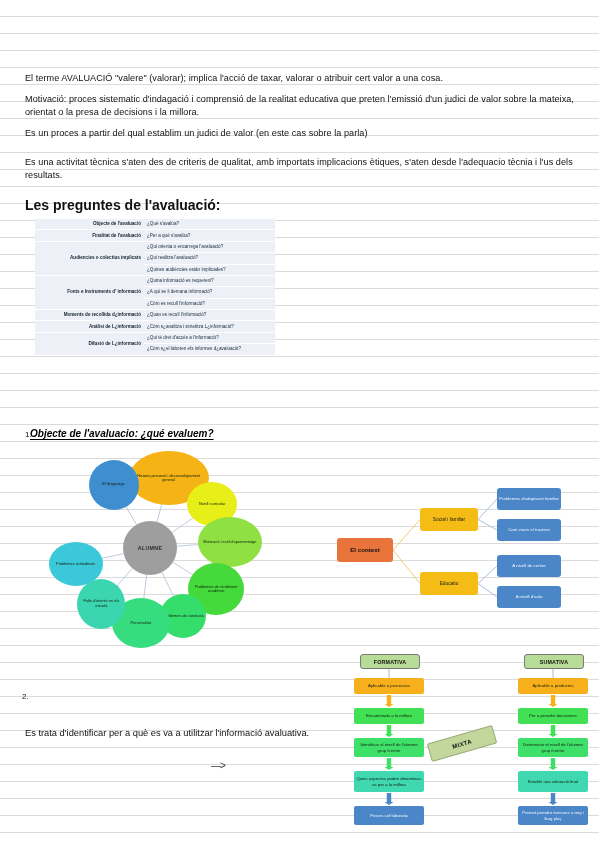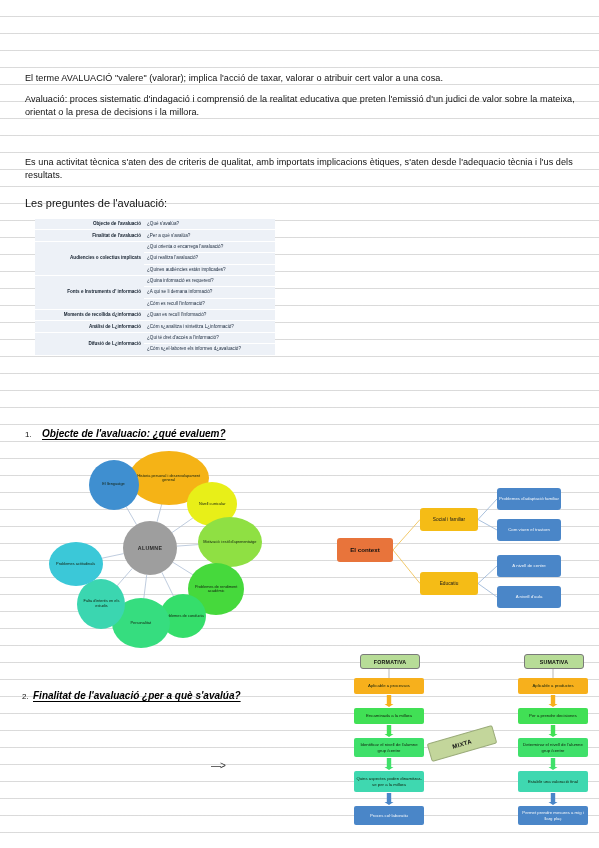--- a/index.html
+++ b/index.html
@@ -27,21 +27,21 @@
   }
   .para{
     position:absolute;left:25px;font-size:9.1px;line-height:13px;
     color:#111;letter-spacing:.05px;
   }
   .p1{top:72px;width:555px;}
   .p2{top:93px;width:557px;}
   .p3{top:127px;width:555px;}
   .p4{top:156px;width:560px;}
   .lead{
-    position:absolute;left:25px;top:197px;font-size:11px;color:#111;
+    position:absolute;left:25px;top:197px;font-size:14px;color:#111;font-weight:bold;
   }
 
   
   .qtable{
     position:absolute;left:35px;top:218px;width:240px;
     border-collapse:collapse;font-size:4.6px;
     background:#edf1f7;
   }
   .qtable td{
     padding:2.2px 3px;vertical-align:middle;
@@ -55,21 +55,21 @@
     text-align:left;color:#1b2a3d;line-height:6px;
   }
 
   
   .snum{position:absolute;font-size:8px;color:#111;}
   .shead{
     position:absolute;font-size:10px;font-weight:bold;font-style:italic;
     text-decoration:underline;text-underline-offset:2px;color:#000;
   }
   .s1num{left:25px;top:430px;}
-  .s1head{left:42px;top:428px;}
+  .s1head{left:30px;top:428px;}
   .s2num{left:22px;top:692px;}
   .s2head{left:33px;top:690px;}
   .s2para{position:absolute;left:25px;top:728px;font-size:9.3px;color:#111;}
   .arrow{position:absolute;left:211px;top:760px;font-size:10px;color:#333;
          letter-spacing:-1px;}
 
   
   #radial{position:absolute;left:40px;top:450px;width:250px;height:190px;}
   #radial svg{position:absolute;left:0;top:0;}
   .node{
@@ -119,21 +119,22 @@
 </style>
 </head>
 <body>
 
 <div id="ruled"></div>
 
 <div id="page">
 
 
   <div class="para p1">El terme AVALUACIÓ "valere" (valorar); implica l'acció de taxar, valorar o atribuir cert valor a una cosa.</div>
-  <div class="para p2">Avaluació: proces sistematic d'indagació i comprensió de la realitat educativa que preten l'emissió d'un judici de valor sobre la mateixa, orientat o la presa de decisions i la millora.</div>
+  <div class="para p2">Motivació: proces sistematic d'indagació i comprensió de la realitat educativa que preten l'emissió d'un judici de valor sobre la mateixa, orientat o la presa de decisions i la millora.</div>
+  <div class="para p3">Es un proces a partir del qual establim un judici de valor (en este cas sobre la parla)</div>
   <div class="para p4">Es una activitat tècnica s'aten des de criteris de qualitat, amb importats implicacions ètiques, s'aten desde l'adequacio tècnia i l'us dels resultats.</div>
 
   <div class="lead">Les preguntes de l'avaluació:</div>
 
   <table class="qtable">
     <tbody id="qtable-body">
         <tr>
           <td class="lbl" rowspan="1">Objecte de l'avaluació</td>
           <td class="val">¿Qué s'avalúa?</td>
         </tr>
@@ -218,21 +219,21 @@
       <div class="cbox root" style="left: 12px; top: 58px; width: 56px; height: 24px; background: rgb(232, 116, 59);">El context</div>
       <div class="cbox mid" style="left: 95px; top: 28px; width: 58px; height: 23px; background: rgb(245, 188, 22);">Social i familiar</div>
       <div class="cbox leaf" style="left: 172px; top: 8px; width: 64px; height: 22px; background: rgb(74, 134, 200);">Problemes d'adaptació familiar</div>
       <div class="cbox leaf" style="left: 172px; top: 39px; width: 64px; height: 22px; background: rgb(74, 134, 200);">Com viuen el trastorn</div>
       <div class="cbox mid" style="left: 95px; top: 92px; width: 58px; height: 23px; background: rgb(245, 188, 22);">Educatiu</div>
       <div class="cbox leaf" style="left: 172px; top: 75px; width: 64px; height: 22px; background: rgb(74, 134, 200);">A nivell de centre</div>
       <div class="cbox leaf" style="left: 172px; top: 106px; width: 64px; height: 22px; background: rgb(74, 134, 200);">A nivell d'aula</div>
     </div>
 
   <div class="snum s2num">2.</div>
-  <div class="shead s2head">Finalitat de l'avaluació ¿per a què s'avalúa?</div>
+  <div class="s2para">Es trata d'identificar per a què es va a utilitzar l'informació avaluativa.</div>
   <div class="arrow">—&gt;</div>
 
   <div id="flow">
       <svg width="259" height="196">
         <line x1="49" y1="15" x2="49" y2="26" stroke="#9a9a9a" stroke-width="0.7"></line>
         <polygon points="46.8,43 51.2,43 51.2,52 53.5,52 49,55 44.5,52 46.8,52" fill="#f7b01c"></polygon>
         <polygon points="46.8,73 51.2,73 51.2,82 53.5,82 49,85 44.5,82 46.8,82" fill="#41e055"></polygon>
         <polygon points="46.8,106 51.2,106 51.2,115 53.5,115 49,118 44.5,115 46.8,115" fill="#3fe06a"></polygon>
         <polygon points="46.8,141 51.2,141 51.2,150 53.5,150 49,153 44.5,150 46.8,150" fill="#4a86c8"></polygon>
         <line x1="213" y1="15" x2="213" y2="26" stroke="#9a9a9a" stroke-width="0.7"></line>

